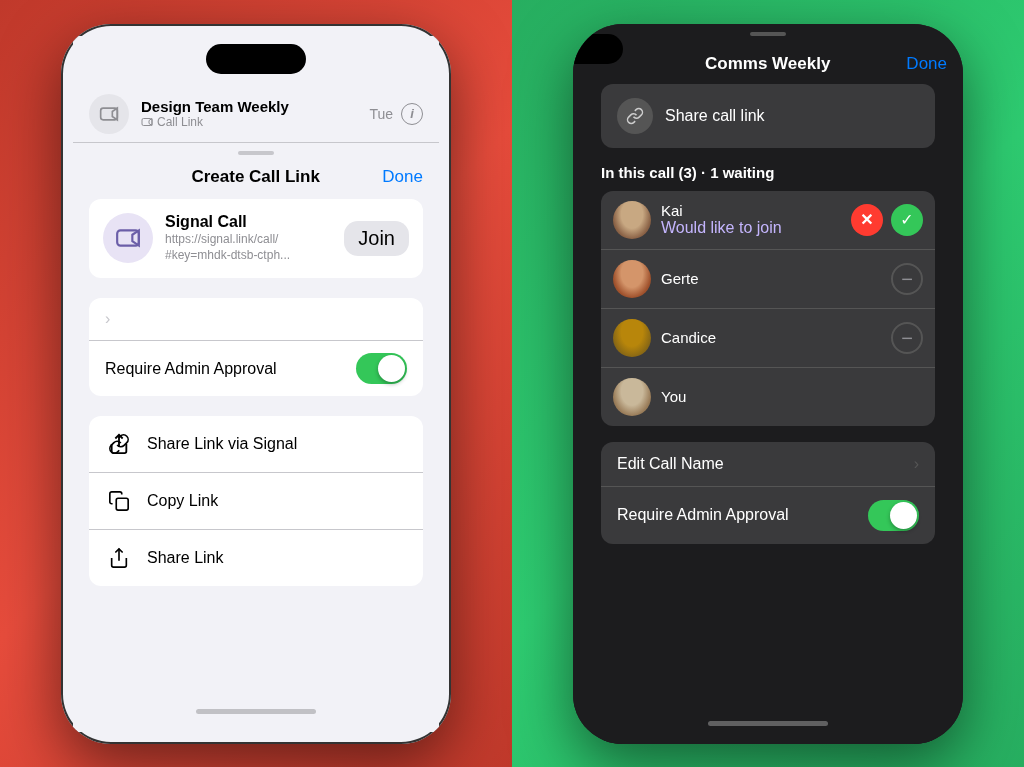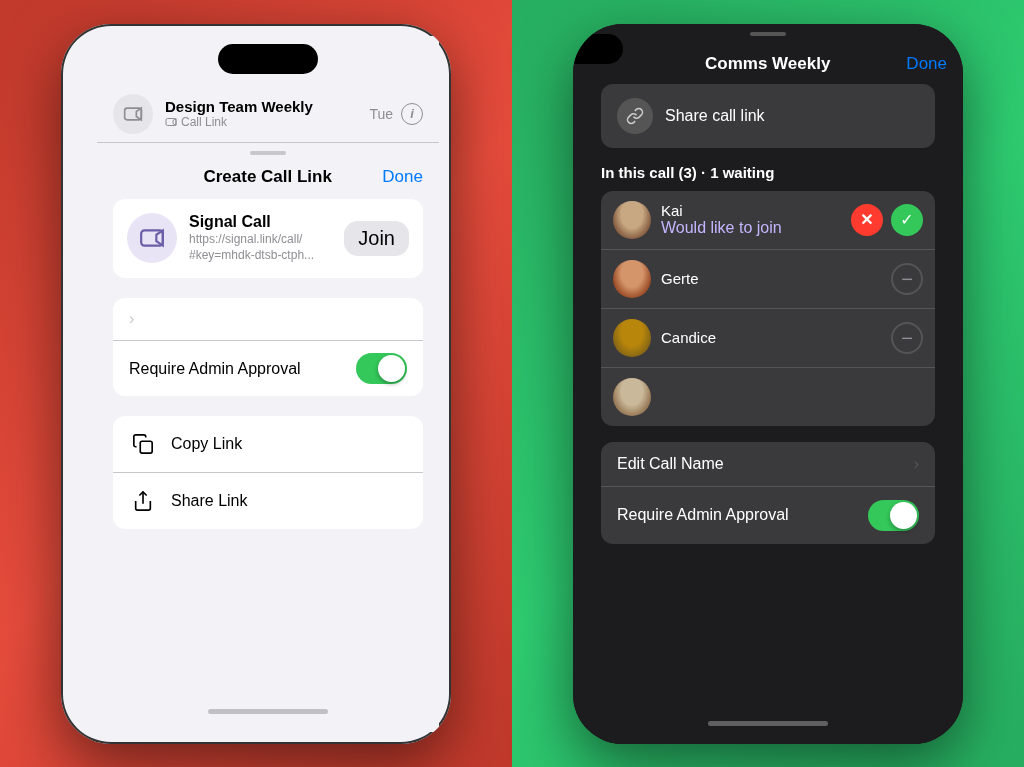--- a/index.html
+++ b/index.html
@@ -55,21 +55,20 @@
       position: absolute;
       top: 10px;
     }
 
     
     .left-phone-inner {
       padding: 12px;
       height: 100%;
       display: flex;
       flex-direction: column;
-      margin-left: 24px;
     }
 
     
     .status-bar-left {
       height: 50px;
       background: #f2f2f7;
       display: flex;
       align-items: flex-end;
       padding: 0 20px 6px;
       position: relative;
@@ -685,20 +684,37 @@
               <span class="settings-label">Require Admin Approval</span>
               <div class="toggle">
                 <div class="toggle-knob"></div>
               </div>
             </div>
           </div>
 
           <div class="share-group">
             <div class="share-row">
               <div class="share-icon">
+                <svg width="22" height="22" viewBox="0 0 24 24" fill="none" stroke="#000" stroke-width="2">
+                  <path d="M4 12v8a2 2 0 002 2h12a2 2 0 002-2v-8"></path>
+                  <polyline points="16 6 12 2 8 6"></polyline>
+                  <line x1="12" y1="2" x2="12" y2="15"></line>
+                  <path d="M20 8c0 6-8 10-8 10S4 14 4 8a8 8 0 0116 0z" stroke="none"></path>
+                  <circle cx="12" cy="8" r="3" stroke="none" fill="none"></circle>
+
+                </svg>
+                <svg style="position:absolute" width="22" height="22" viewBox="0 0 24 24" fill="none" stroke="#000" stroke-width="1.8">
+                  <path d="M10 13a5 5 0 007.54.54l3-3a5 5 0 00-7.07-7.07l-1.72 1.71"></path>
+                  <path d="M14 11a5 5 0 00-7.54-.54l-3 3a5 5 0 007.07 7.07l1.71-1.71"></path>
+                </svg>
+              </div>
+              <span class="share-label">Share Link via Signal</span>
+            </div>
+            <div class="share-row">
+              <div class="share-icon">
                 <svg width="22" height="22" viewBox="0 0 24 24" fill="none" stroke="#000" stroke-width="1.8">
                   <rect x="9" y="9" width="13" height="13" rx="2" ry="2"></rect>
                   <path d="M5 15H4a2 2 0 01-2-2V4a2 2 0 012-2h9a2 2 0 012 2v1"></path>
                 </svg>
               </div>
               <span class="share-label">Copy Link</span>
             </div>
             <div class="share-row">
               <div class="share-icon">
                 <svg width="22" height="22" viewBox="0 0 24 24" fill="none" stroke="#000" stroke-width="1.8">
@@ -782,20 +798,23 @@
             <div class="dark-list-row">
               <div class="avatar avatar-candice"></div>
               <div class="person-info">
                 <div class="person-name">Candice</div>
               </div>
               <div class="remove-btn">−</div>
             </div>
 
             <div class="dark-list-row">
               <div class="avatar avatar-you"></div>
+              <div class="person-info">
+                <div class="person-name">You</div>
+              </div>
             </div>
           </div>
 
           <div class="dark-settings-group">
             <div class="dark-settings-row">
               <span class="dark-settings-label">Edit Call Name</span>
               <span class="dark-chevron">›</span>
             </div>
             <div class="dark-settings-row">
               <span class="dark-settings-label">Require Admin Approval</span>

